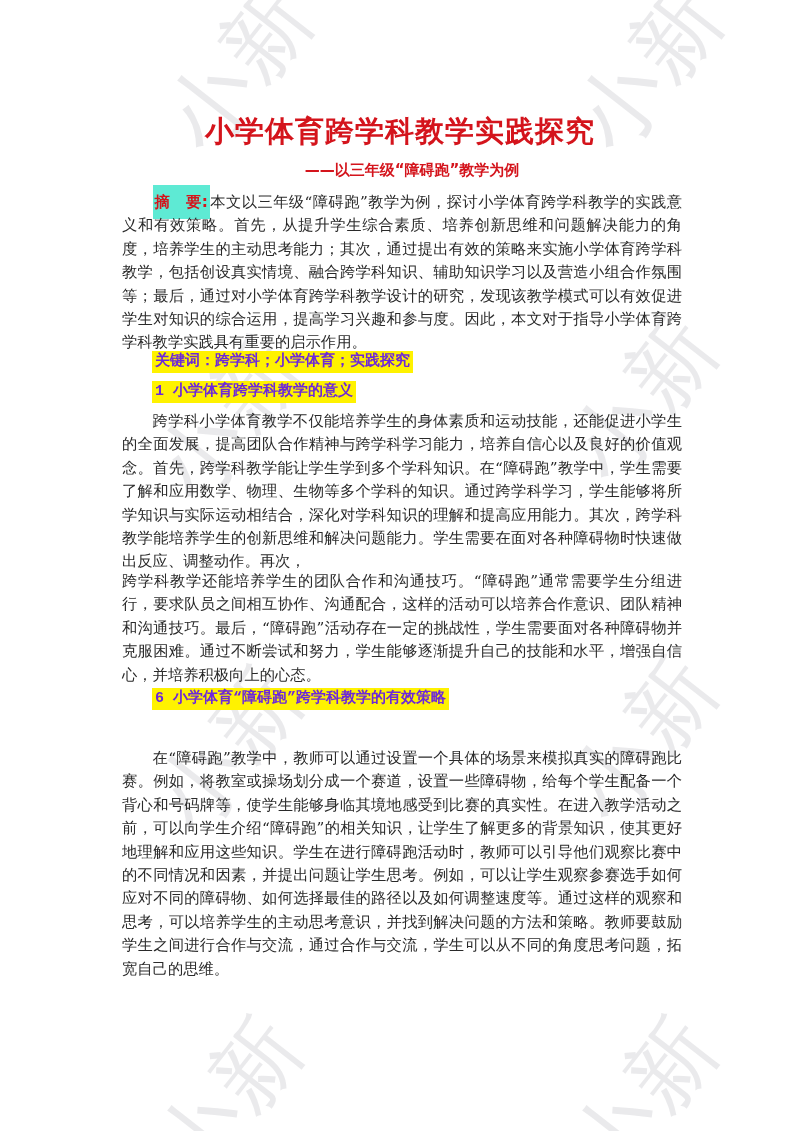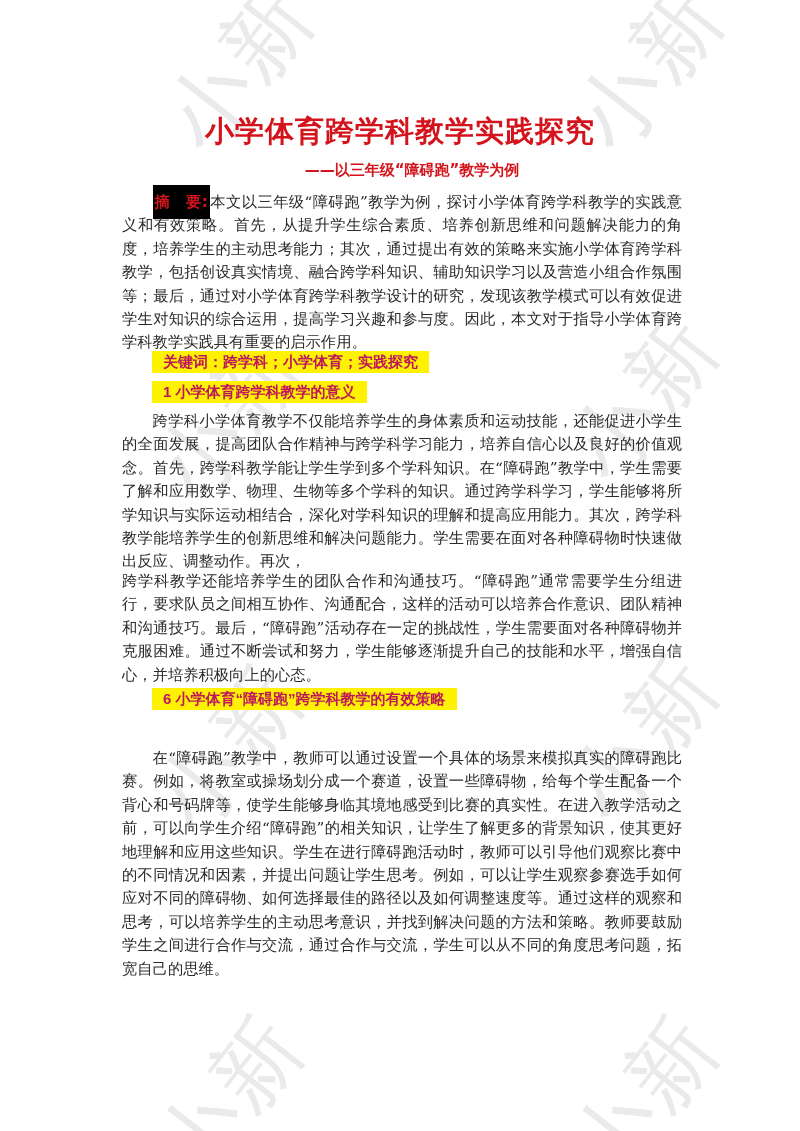--- a/index.html
+++ b/index.html
@@ -64,36 +64,36 @@
     position: absolute;
     left: 122px;
     width: 560px;
     font-size: 15.3px;
     line-height: 23.4px;
     text-align: justify;
     color: #2a2a2a;
   }
   .indent { text-indent: 2em; }
   .abstract-label {
-    background: #000000;
+    background: #5eead4;
     color: #d4141c;
     font-weight: bold;
     font-family: "DejaVu Sans", "Liberation Sans", sans-serif;
     padding: 8px 2px;
   }
   .hl-heading {
     position: absolute;
     left: 152px;
     background: #fff200;
-    color: #be185d;
+    color: #6d28d9;
     font-weight: bold;
     font-size: 15px;
     line-height: 22px;
-    padding: 0 11px;
-    font-family: Liberation Sans, sans-serif;
+    padding: 0 3px;
+    font-family: Liberation Mono, monospace;
   }
   .sub-heading {
     position: absolute;
     left: 152px;
     color: #3ea6c4;
     font-size: 15.5px;
     line-height: 22px;
     font-weight: bold;
   }
 </style>

